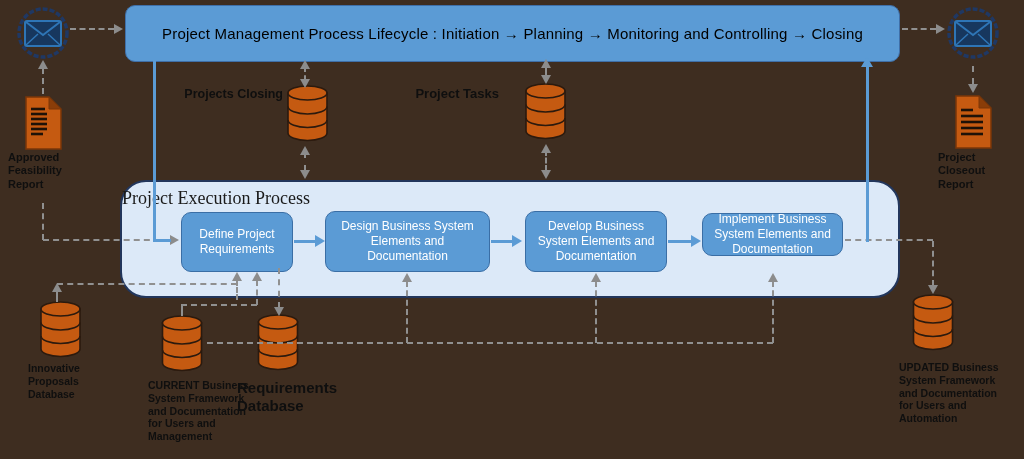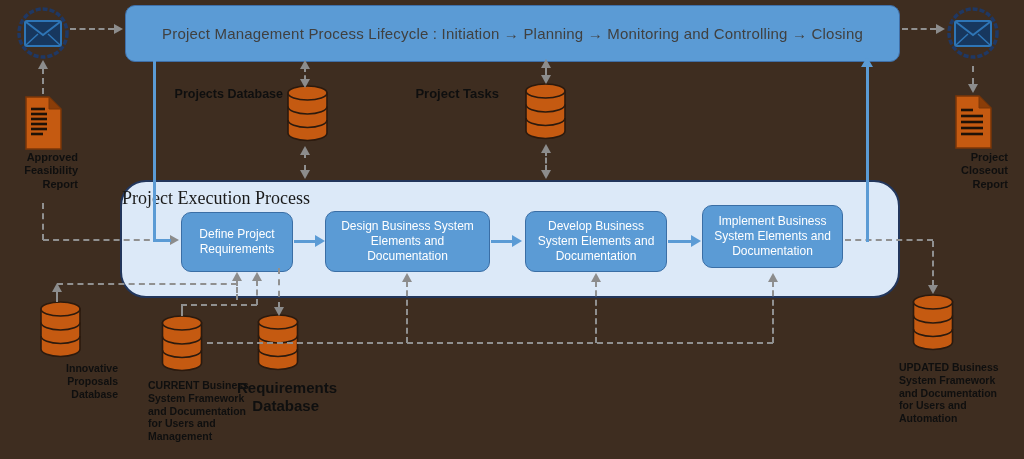--- a/index.html
+++ b/index.html
@@ -10,21 +10,21 @@
     position:relative;overflow:hidden;
   }
   .stage{position:absolute;left:0;top:0;width:1024px;height:459px;}
 
   
   .banner{
     position:absolute;left:125px;top:5px;width:775px;height:57px;
     background:#5B9BD5;border:1.5px solid #3F6FA8;border-radius:10px;
     display:flex;align-items:center;justify-content:center;box-sizing:border-box;
   }
-  .banner span{color:#404040;font-size:15px;letter-spacing:.2px;text-align:center;}
+  .banner span{color:#000000;font-size:15px;letter-spacing:.2px;text-align:center;}
 
   
   .exec{
     position:absolute;left:120px;top:180px;width:780px;height:118px;
     background:#DCE9F8;border:2px solid #22365C;border-radius:26px;
     box-sizing:border-box;
   }
   .exec-title{
     position:absolute;left:0;right:0;top:6px;text-align:left;
     color:#1A1A1A;font-size:18px;font-family:Liberation Serif, serif;
@@ -32,21 +32,21 @@
 
   
   .pbox{
     position:absolute;background:#5B9BD5;border:1.5px solid #3A6EA5;border-radius:10px;
     display:flex;align-items:center;justify-content:center;box-sizing:border-box;
     color:#FFFFFF;font-size:12px;text-align:center;line-height:1.25;padding:2px 6px;
   }
 
   
   .lbl{position:absolute;color:#0F0F0F;font-weight:bold;white-space:pre-line;line-height:1.22;}
-  .lbl.c{text-align:right;}
+  .lbl.c{text-align:left;}
   .lbl.r{text-align:right;}
 
   
   .icon{position:absolute;}
 
   
   i{display:block;position:absolute;}
   .dh{height:0;border-top:2px dashed #909090;}
   .dv{width:0;border-left:2px dashed #909090;}
   .bv{width:3px;background:#5B9BD5;}
@@ -119,30 +119,30 @@
 Closeout
 Report</div>
 
   <div class="exec">
     <div class="exec-title">Project Execution Process</div>
   </div>
 
   <div class="pbox" style="left:181px;top:212px;width:112px;height:60px">Define Project Requirements</div>
   <div class="pbox" style="left:525px;top:211px;width:142px;height:61px">Develop Business System Elements and Documentation</div>
   <div class="pbox" style="left:325px;top:211px;width:165px;height:61px">Design Business System Elements and Documentation</div>
-  <div class="pbox" style="left:702px;top:205px;width:141px;height:63px">Implement Business System Elements and Documentation</div>
+  <div class="pbox" style="left:702px;top:213px;width:141px;height:43px">Implement Business System Elements and Documentation</div>
 
   <div class="icon" style="left:285px;top:84px">
     <svg width="45" height="58" viewBox="0 0 45 58">
       <path d="M3 9 v40 a19.5 7.5 0 0 0 39 0 v-40 z" fill="#C55A11" stroke="#2B1A0E" stroke-width="1.6"></path>
       <ellipse cx="22.5" cy="9" rx="19.5" ry="7" fill="#C55A11" stroke="#2B1A0E" stroke-width="1.6"></ellipse>
       <path d="M3 22.5 a19.5 7.5 0 0 0 39 0 M3 36 a19.5 7.5 0 0 0 39 0" fill="none" stroke="#2B1A0E" stroke-width="1.6"></path>
     </svg>
   </div>
-  <div class="lbl r" style="left:170px;top:87px;width:113px;font-size:12.5px">Projects Database</div>
+  <div class="lbl r" style="left:170px;top:87px;width:113px;font-size:12.5px">Projects Closing</div>
 
   <div class="icon" style="left:523px;top:82px">
     <svg width="45" height="58" viewBox="0 0 45 58">
       <path d="M3 9 v40 a19.5 7.5 0 0 0 39 0 v-40 z" fill="#C55A11" stroke="#2B1A0E" stroke-width="1.6"></path>
       <ellipse cx="22.5" cy="9" rx="19.5" ry="7" fill="#C55A11" stroke="#2B1A0E" stroke-width="1.6"></ellipse>
       <path d="M3 22.5 a19.5 7.5 0 0 0 39 0 M3 36 a19.5 7.5 0 0 0 39 0" fill="none" stroke="#2B1A0E" stroke-width="1.6"></path>
     </svg>
   </div>
   <div class="lbl r" style="left:413px;top:86px;width:86px;font-size:13px">Project Tasks</div>
 

